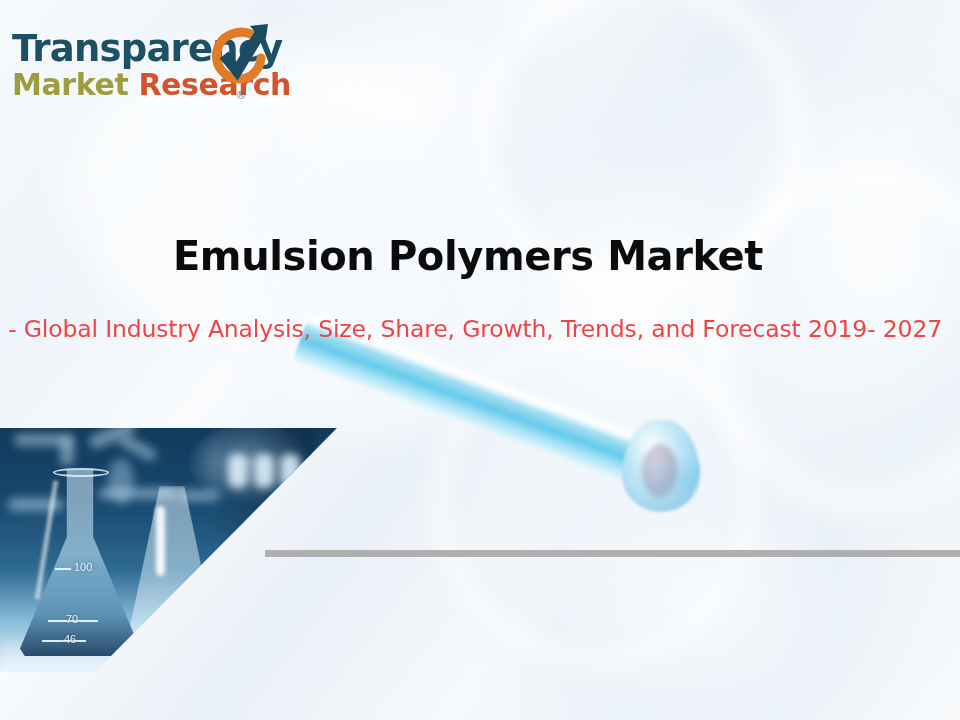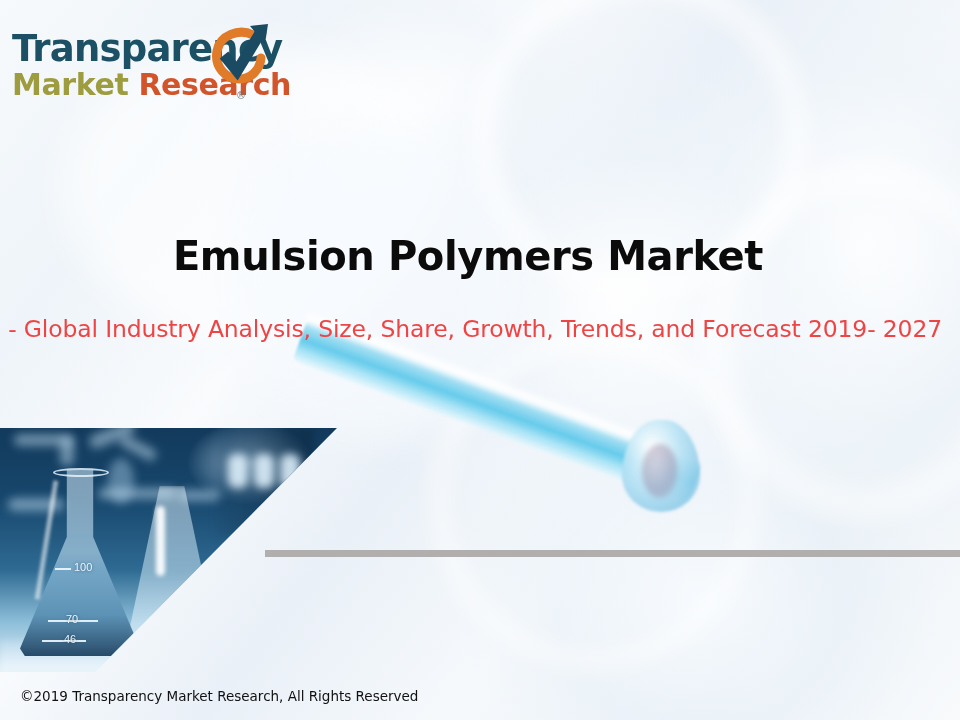--- a/index.html
+++ b/index.html
@@ -317,15 +317,14 @@
     <div class="flask-a-rim"></div>
     <div class="flask-a-hi"></div>
     <div class="tick tick-100"></div>
     <div class="tick tick-50"></div>
     <div class="tick tick-25"></div>
     <div class="lab-num n100">100</div>
     <div class="lab-num n50">70</div>
     <div class="lab-num n25">46</div>
   </div>
 
-  <div class="footer">©2019 Transparency Market Research, All Rights Reserved</div>
 
 </div>
 
 </body></html>

